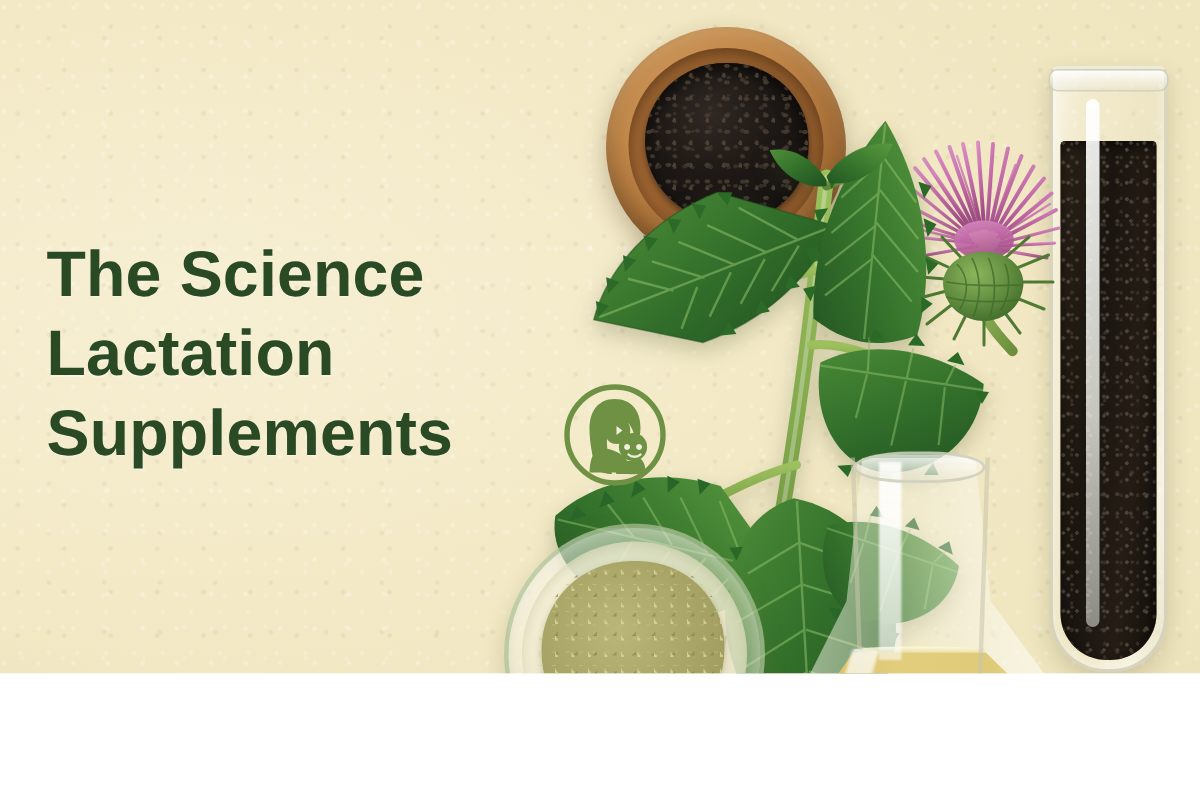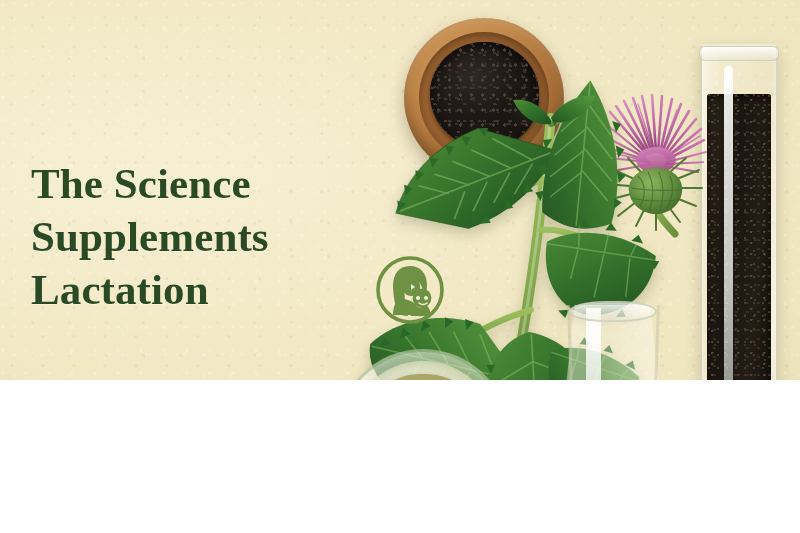--- a/index.html
+++ b/index.html
@@ -3,24 +3,24 @@
 <meta charset="utf-8">
 <style>
   html, body {
     margin: 0;
     padding: 0;
     background: #ffffff;
   }
   #stage {
     position: relative;
     width: 800px;
-    height: 380px;
+    height: 449px;
     overflow: hidden;
     background: #f3eac9;
-    font-family: Liberation Serif, serif;
+    font-family: Liberation Sans, sans-serif;
   }
 
   
   .bg-base {
     position: absolute;
     inset: 0;
     background:
       radial-gradient(120% 110% at 18% 45%, #f7efd3 0%, #f2e8c4 48%, #ece2b9 100%);
   }
   .bg-grain {
@@ -299,22 +299,22 @@
 <body>
 
 <div id="stage">
 
   <div class="bg-base"></div>
   <div class="bg-grain"></div>
   <div class="bg-vignette"></div>
 
   <h1 id="headline">
     <span class="ln">The Science</span>
+    <span class="ln">Lactation</span>
     <span class="ln">Supplements</span>
-    <span class="ln">Lactation</span>
   </h1>
 
   <div id="bowl">
     <div class="rim-inner"></div>
     <div class="seed-pile">
       <div class="seed-tex"></div>
     </div>
   </div>
 
   <div id="tube">

